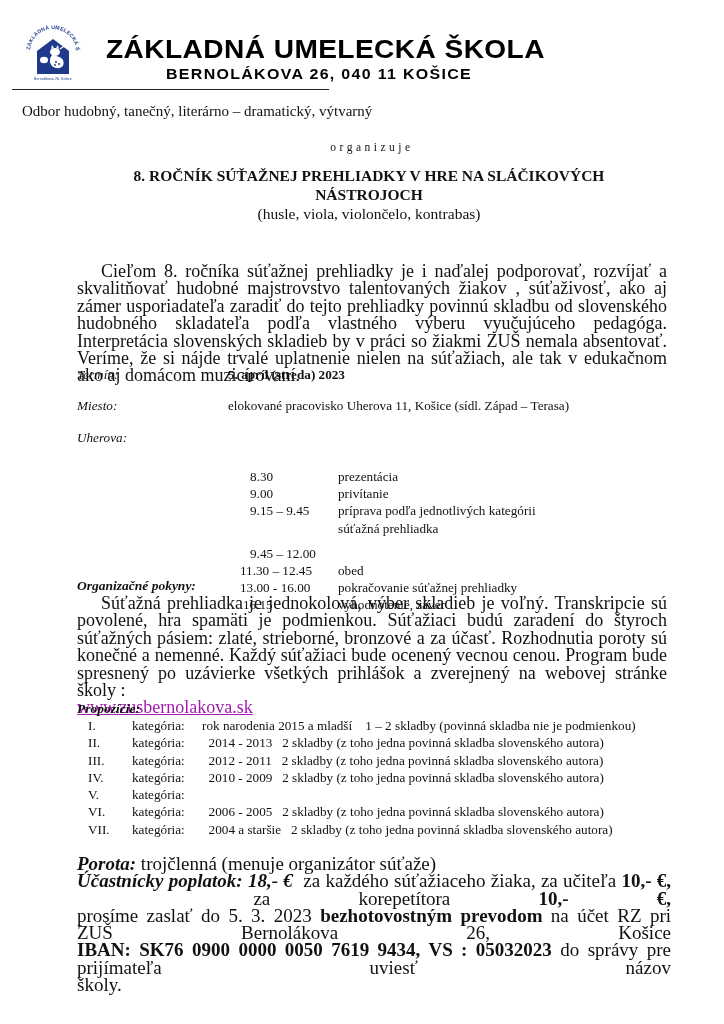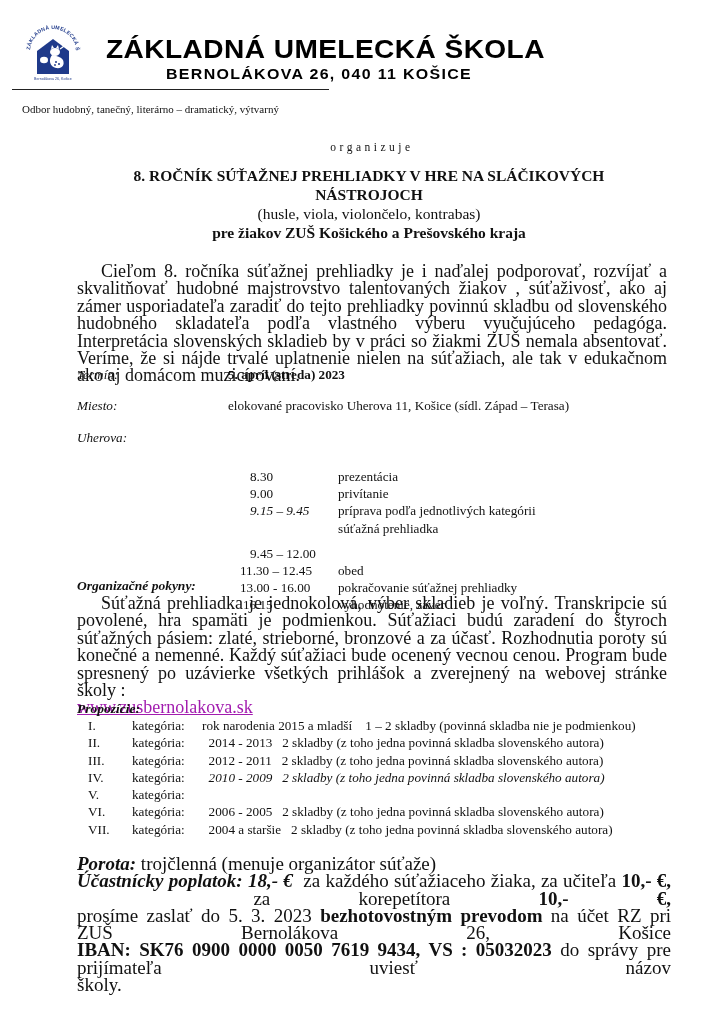--- a/index.html
+++ b/index.html
@@ -4,21 +4,21 @@
 <style>
   html, body { margin: 0; padding: 0; background: #ffffff; }
   body { width: 724px; height: 1024px; position: relative; overflow: hidden; color: #111; font-family: "Liberation Serif", serif; }
   .abs { position: absolute; }
 
   
   .logo { left: 22px; top: 22px; width: 62px; height: 62px; }
   .school-name { left: 106px; top: 34px; width: 500px; font-family: "Liberation Sans", sans-serif; font-weight: bold; font-size: 26px; letter-spacing: 0.4px; white-space: nowrap; transform: scaleX(1.08); transform-origin: left top; color: #000; }
   .school-address { left: 166px; top: 66px; font-family: "Liberation Sans", sans-serif; font-weight: bold; font-size: 14.5px; letter-spacing: 1.2px; white-space: nowrap; transform: scaleX(1.1); transform-origin: left top; color: #000; }
 
-  .dept { left: 22px; top: 103px; font-size: 11px; white-space: nowrap; }
+  .dept { left: 22px; top: 103px; font-size: 15px; white-space: nowrap; }
   .organizuje { left: 0; width: 724px; top: 141px; text-align: center; font-size: 11.5px; letter-spacing: 3.5px; padding-left: 20px; box-sizing: border-box; }
 
   .title-block { left: 0; width: 724px; top: 166px; text-align: center; font-size: 15.5px; line-height: 19px; padding-left: 14px; box-sizing: border-box; }
   .title-block .b { font-weight: bold; }
 
   .p { font-size: 18px; line-height: 17.4px; text-align: justify; }
   .intro { left: 77px; top: 263px; width: 590px; }
   .intro .indent { text-indent: 24px; }
 
   .label-i { font-style: italic; font-size: 13.2px; }
@@ -75,21 +75,20 @@
 <div class="abs school-address">BERNOLÁKOVA 26, 040 11 KOŠICE</div>
 <div class="abs" style="left:12px;top:89px;width:317px;border-top:1.5px solid #222;"></div>
 
 <div class="abs dept">Odbor hudobný, tanečný, literárno – dramatický, výtvarný</div>
 <div class="abs organizuje">organizuje</div>
 
 <div class="abs title-block">
   <div class="b">8. ROČNÍK SÚŤAŽNEJ PREHLIADKY V HRE NA SLÁČIKOVÝCH</div>
   <div class="b">NÁSTROJOCH</div>
   <div>(husle, viola, violončelo, kontrabas)</div>
-  <div class="b">pre žiakov ZUŠ Košického a Prešovského kraja</div>
 </div>
 
 <div class="abs p intro">
   <div class="indent">Cieľom 8. ročníka súťažnej prehliadky je i naďalej podporovať, rozvíjať a skvalitňovať hudobné majstrovstvo talentovaných žiakov , súťaživosť, ako aj zámer usporiadateľa zaradiť do tejto prehliadky povinnú skladbu od slovenského hudobného skladateľa podľa vlastného výberu vyučujúceho pedagóga. Interpretácia slovenských skladieb by v práci so žiakmi ZUŠ nemala absentovať. Veríme, že si nájde trvalé uplatnenie nielen na súťažiach, ale tak v edukačnom ako aj domácom muzicírovaní.</div>
 </div>
 
 <div class="abs row-label label-i" style="top:367px;">Termín:</div>
 <div class="abs row-value" style="top:367px;font-weight:bold;">5. apríl (streda) 2023</div>
 
 <div class="abs row-label label-i" style="top:398px;">Miesto:</div>
@@ -100,21 +99,21 @@
 <div class="abs schedule">
   <div class="r">
       <span class="t" style="padding-left:30px;width:88px;">8.30</span>
       <span class="d">prezentácia</span>
     </div>
   <div class="r">
       <span class="t" style="padding-left:30px;width:88px;">9.00</span>
       <span class="d">privítanie</span>
     </div>
   <div class="r">
-      <span class="t" style="padding-left:30px;width:88px;font-style:italic;">9.15 – 9.45</span>
+      <span class="t" style="padding-left:30px;width:88px;">9.15 – 9.45</span>
       <span class="d">príprava podľa jednotlivých kategórii</span>
     </div>
   <div class="r">
       <span class="t" style="padding-left:30px;width:88px;margin-top:25px;">9.45 – 12.00</span>
       <span class="d">súťažná prehliadka</span>
     </div>
   <div class="r">
       <span class="t" style="padding-left:20px;width:98px;">11.30 – 12.45</span>
       <span class="d">obed</span>
     </div>
@@ -146,21 +145,21 @@
       <span style="white-space:pre;">  2014 - 2013   2 skladby (z toho jedna povinná skladba slovenského autora)</span>
     </div>
   <div class="r">
       <span class="n">III.</span>
       <span class="k">kategória:</span>
       <span style="white-space:pre;">  2012 - 2011   2 skladby (z toho jedna povinná skladba slovenského autora)</span>
     </div>
   <div class="r">
       <span class="n">IV.</span>
       <span class="k">kategória:</span>
-      <span style="white-space:pre;font-style:italic;">  2010 - 2009   2 skladby (z toho jedna povinná skladba slovenského autora)</span>
+      <span style="white-space:pre;">  2010 - 2009   2 skladby (z toho jedna povinná skladba slovenského autora)</span>
     </div>
   <div class="r">
       <span class="n">V.</span>
       <span class="k">kategória:</span>
     </div>
   <div class="r">
       <span class="n">VI.</span>
       <span class="k">kategória:</span>
       <span style="white-space:pre;">  2006 - 2005   2 skladby (z toho jedna povinná skladba slovenského autora)</span>
     </div>

